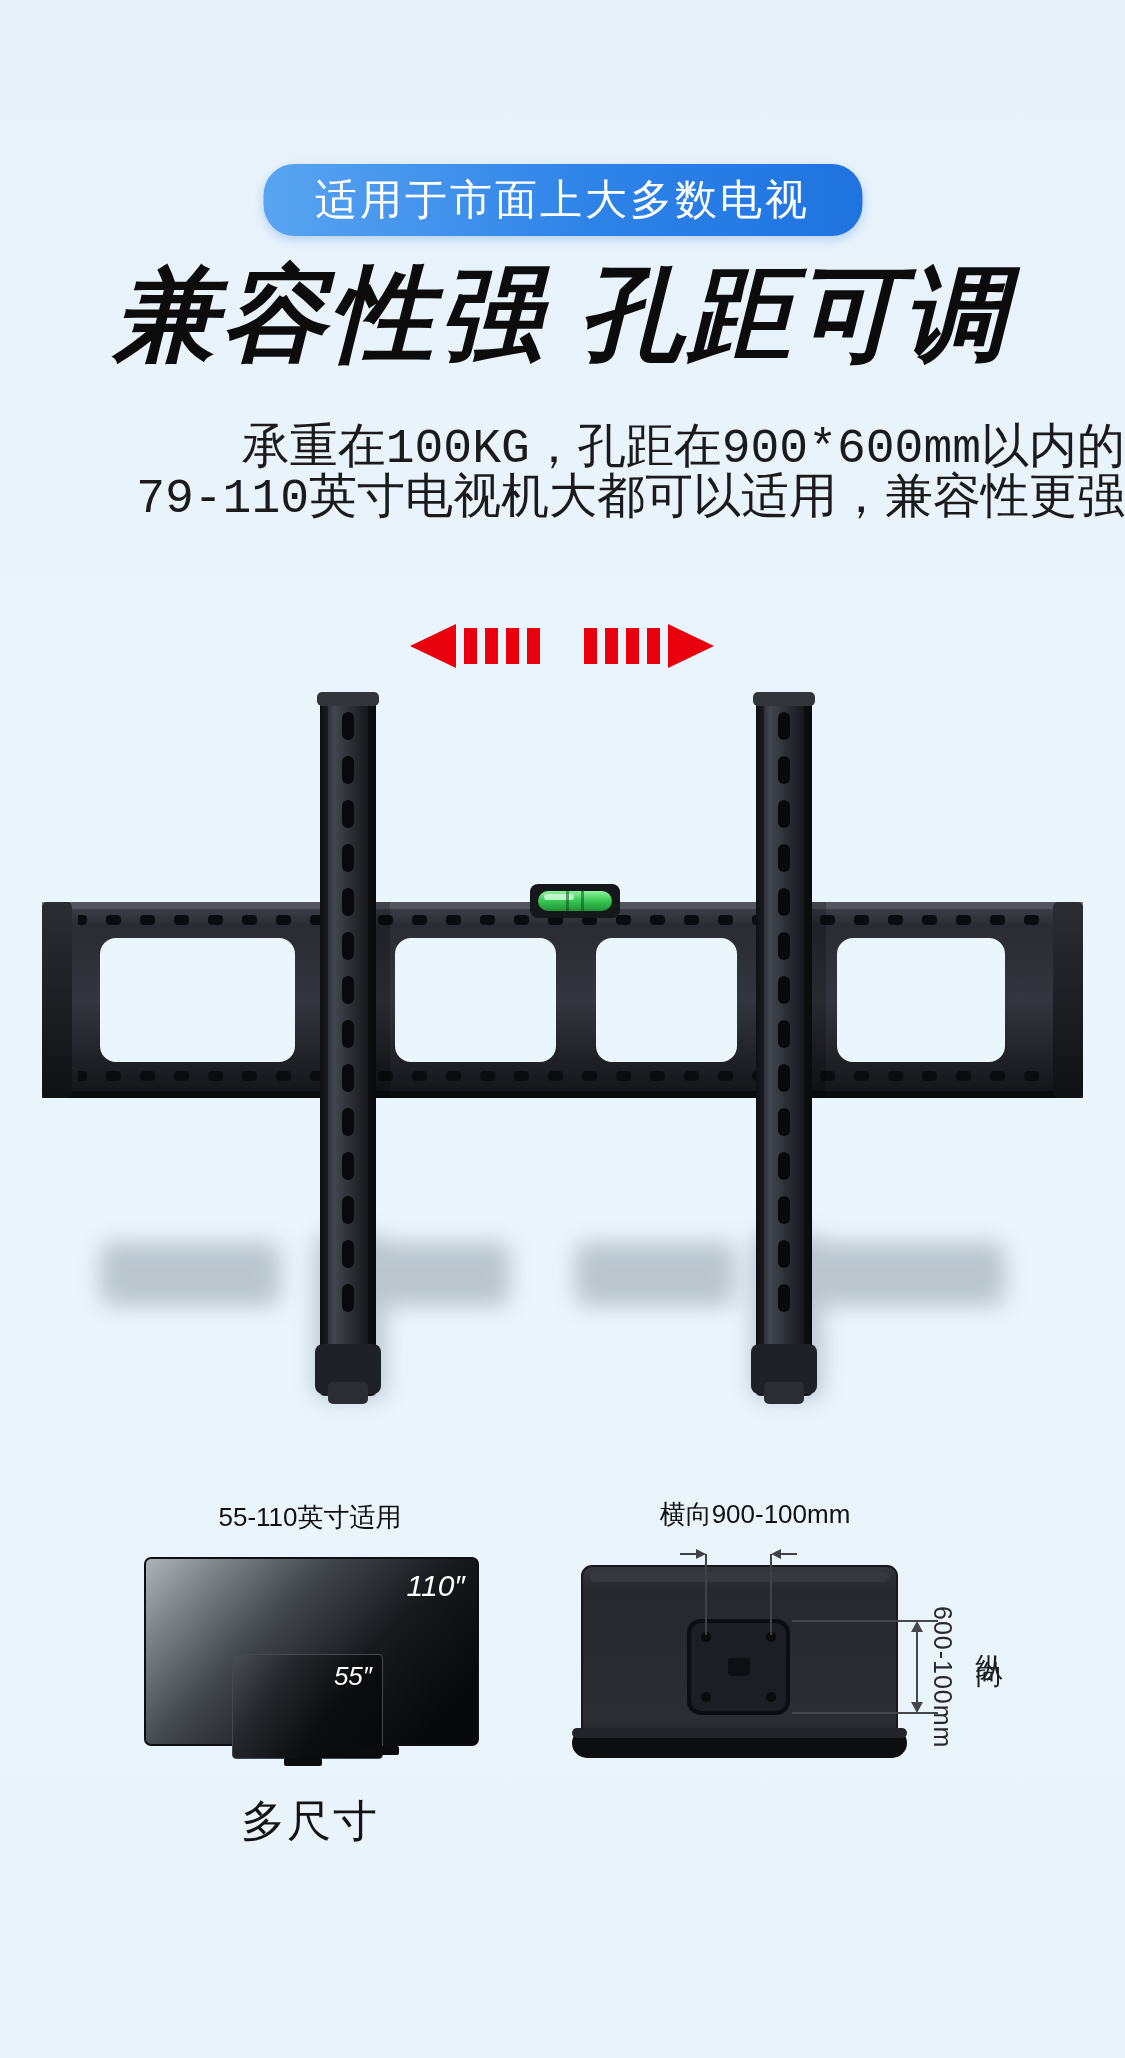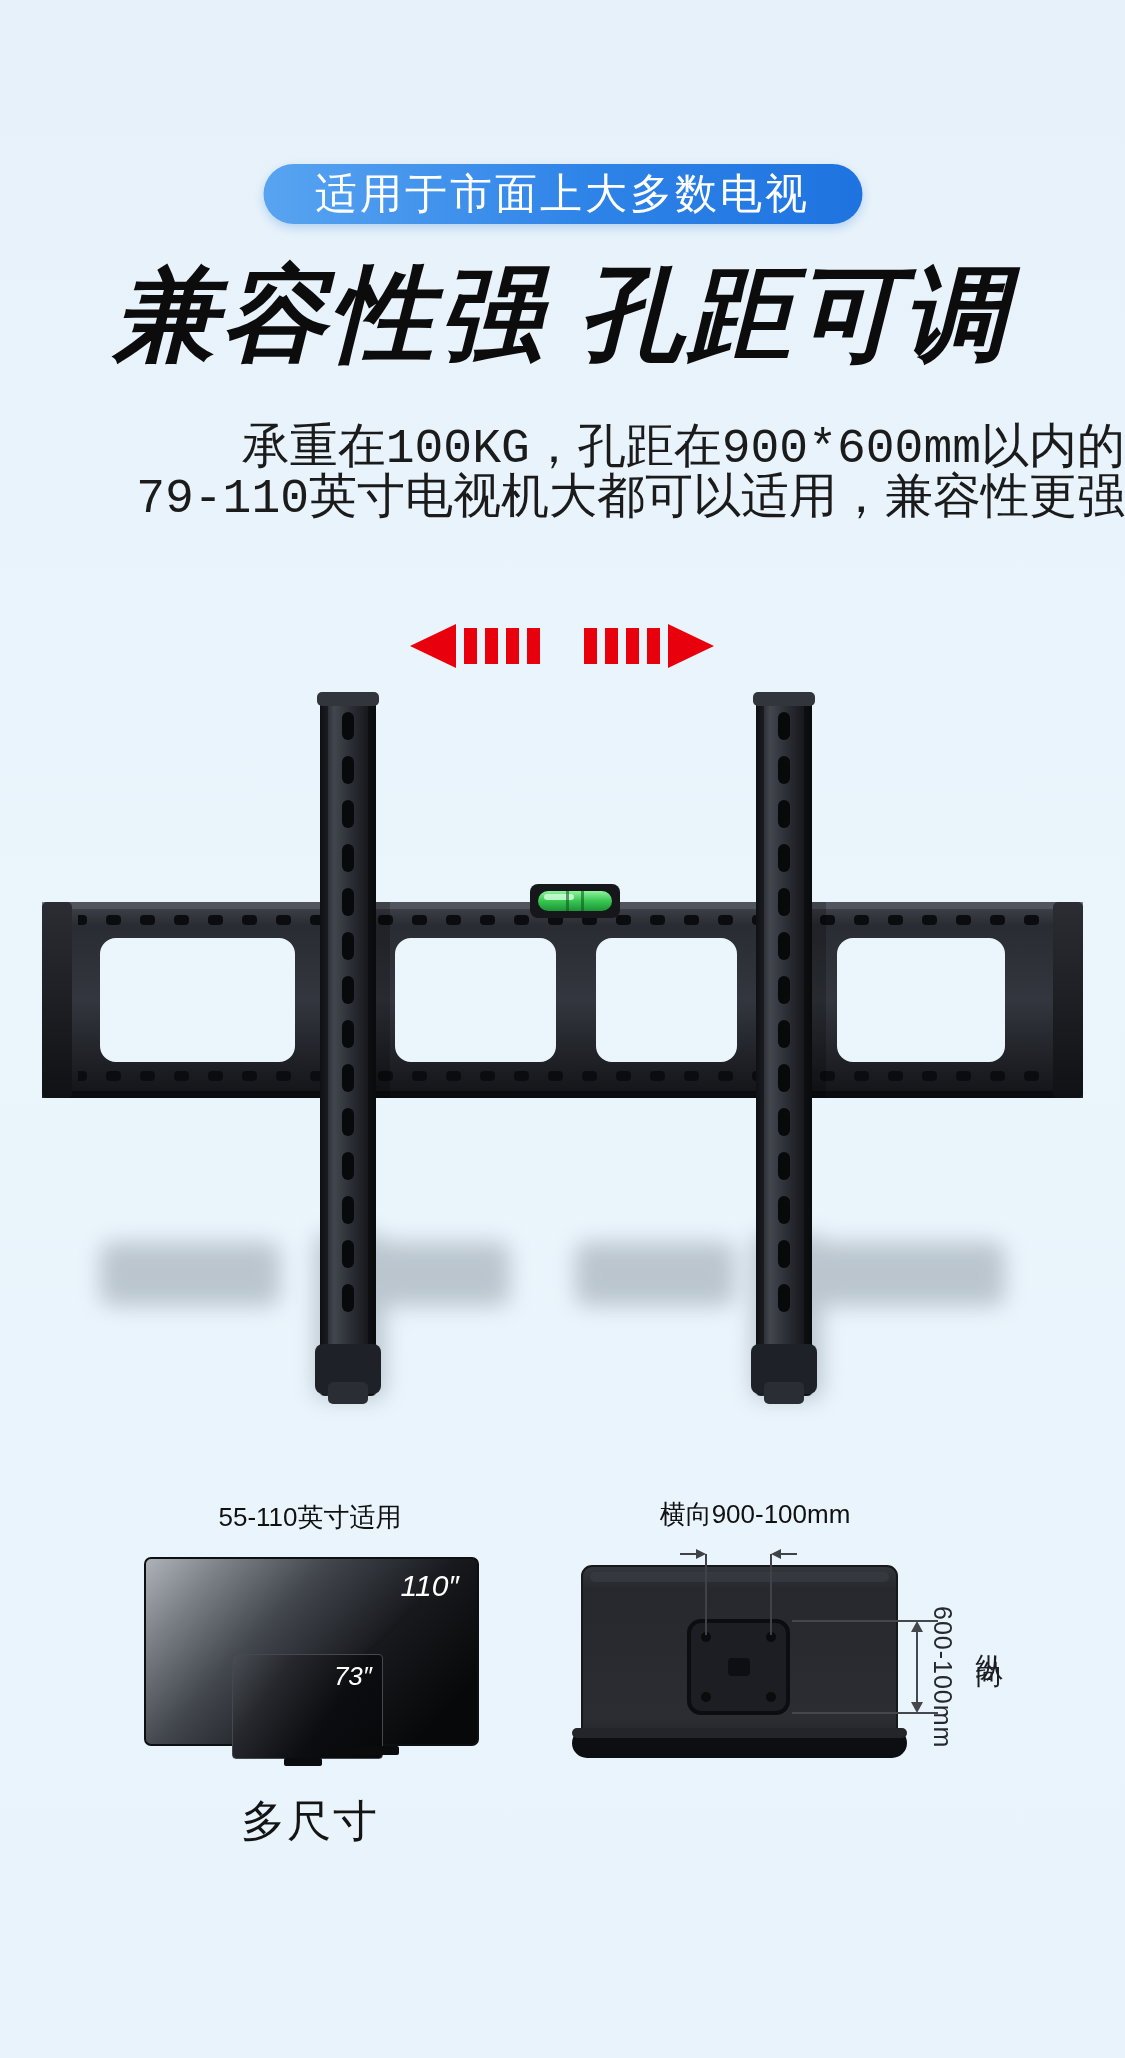--- a/index.html
+++ b/index.html
@@ -7,21 +7,21 @@
   body { font-family:"Liberation Sans","DejaVu Sans",sans-serif; }
 
   .page{
     position:relative; width:1125px; height:2058px; overflow:hidden;
     background:linear-gradient(180deg,#e6f1fa 0%,#ebf5fc 45%,#e8f3fb 100%);
   }
 
   
   .badge{
     position:absolute; top:164px; left:50%; transform:translateX(-50%);
-    height:60px; padding:0 52px; border-radius:31px;
+    height:72px; padding:0 52px; border-radius:31px;
     background:linear-gradient(90deg,#58a4f1 0%,#2e83e8 55%,#1f73e0 100%);
     display:flex; align-items:center; justify-content:center;
     box-shadow:0 4px 10px rgba(40,120,220,.25);
   }
   .badge-text{ color:#ffffff; font-size:42px; letter-spacing:3px; white-space:nowrap; }
 
   
   .title{
     position:absolute; top:246px; left:0; width:100%;
     text-align:center; font-size:104px; font-weight:900; color:#0c0c0c;
@@ -57,21 +57,21 @@
 
   
   .tv-front{ position:absolute; left:144px; top:1557px; width:335px; height:215px; }
   .tv-big{
     position:absolute; left:0; top:0; width:335px; height:189px; border-radius:7px;
     background:linear-gradient(133deg,#aeb3b9 0%,#7c8187 16%,#43474e 36%,#17191d 62%,#070809 88%);
     border:2px solid #0e0f12;
   }
   .tv-big-stand{ position:absolute; left:185px; top:189px; width:70px; height:9px; background:#0a0b0d; border-radius:2px; }
   .size-max{
-    position:absolute; right:18px; top:10px; color:#ffffff; font-size:30px; font-style:italic;
+    position:absolute; right:12px; top:10px; color:#ffffff; font-size:30px; font-style:italic;
   }
   .diag-arrow{ position:absolute; left:180px; top:36px; width:100px; height:96px; }
   .tv-small{
     position:absolute; left:86px; top:95px; width:151px; height:105px; border-radius:4px;
     background:linear-gradient(125deg,#4a4e54 0%,#26282d 28%,#0c0d10 62%,#07080a 100%);
     border:1px solid #45484e;
   }
   .tv-small-stand{ position:absolute; left:140px; top:201px; width:38px; height:8px; background:#0a0b0d; border-radius:2px; }
   .size-min{
     position:absolute; right:10px; top:6px; color:#ffffff; font-size:26px; font-style:italic;
@@ -243,21 +243,21 @@
 
   <div class="tv-front">
     <div class="tv-big">
       <span class="size-max">110″</span>
       <svg class="diag-arrow" viewBox="0 0 100 96">
         <line x1="16" y1="82" x2="86" y2="16" stroke="#17181b" stroke-width="4"></line>
         <polygon points="6,90 22,83 13,75" fill="#17181b"></polygon>
         <polygon points="96,8 88,23 80,15" fill="#17181b"></polygon>
       </svg>
       <div class="tv-small">
-        <span class="size-min">73″</span>
+        <span class="size-min">55″</span>
       </div>
     </div>
     <div class="tv-big-stand"></div>
     <div class="tv-small-stand"></div>
   </div>
 
   <div class="feature-caption caption-left">多尺寸</div>
 
   <div class="feature-heading heading-right">横向900-100mm</div>
 

